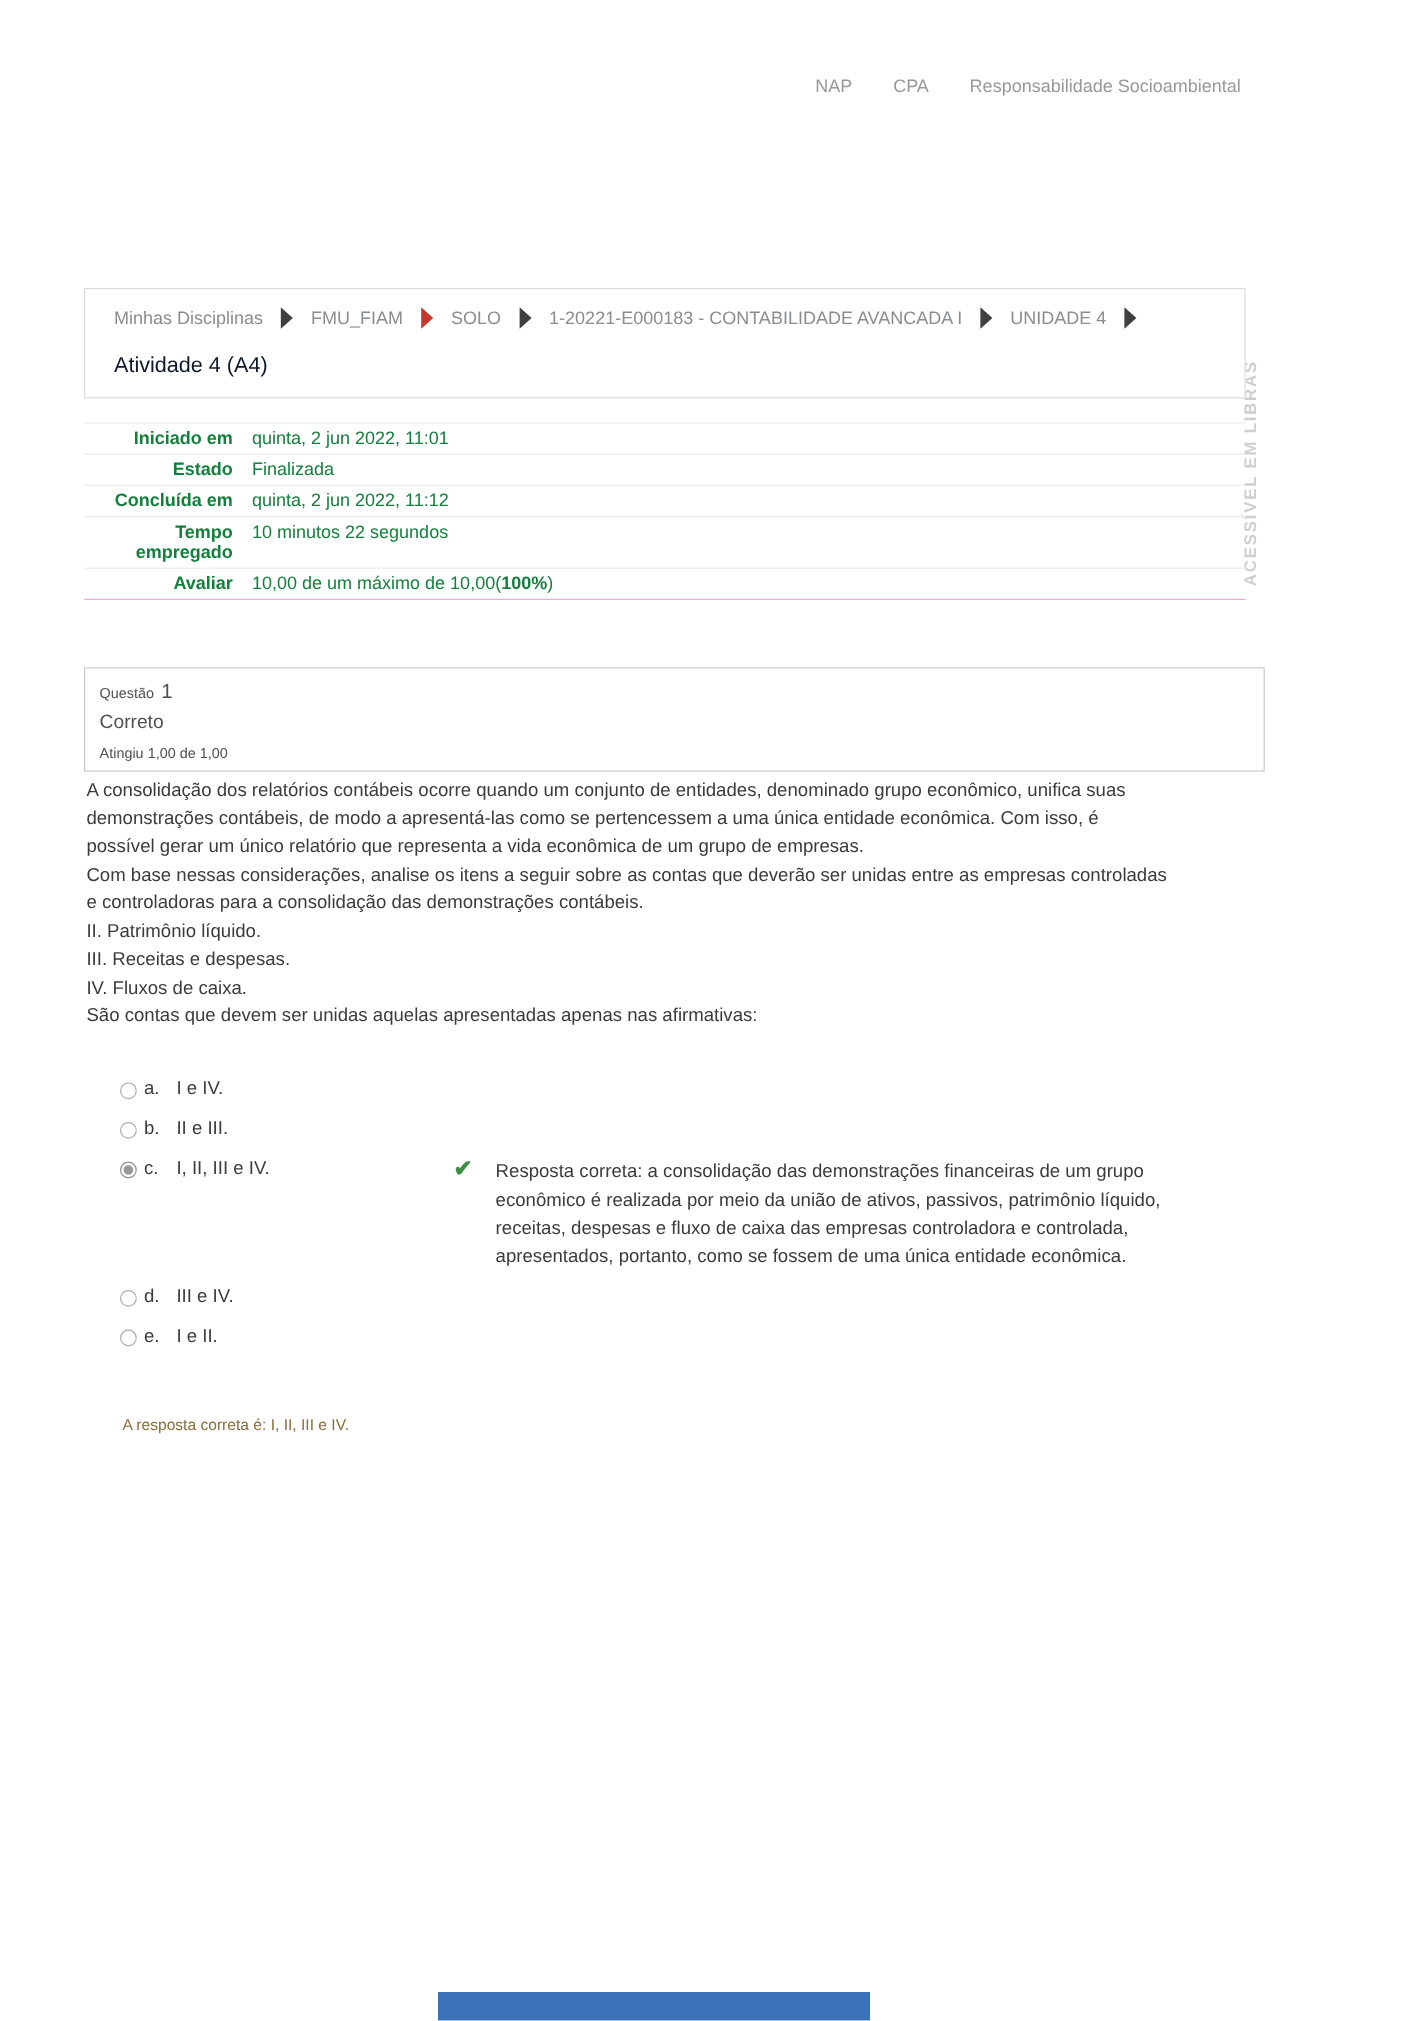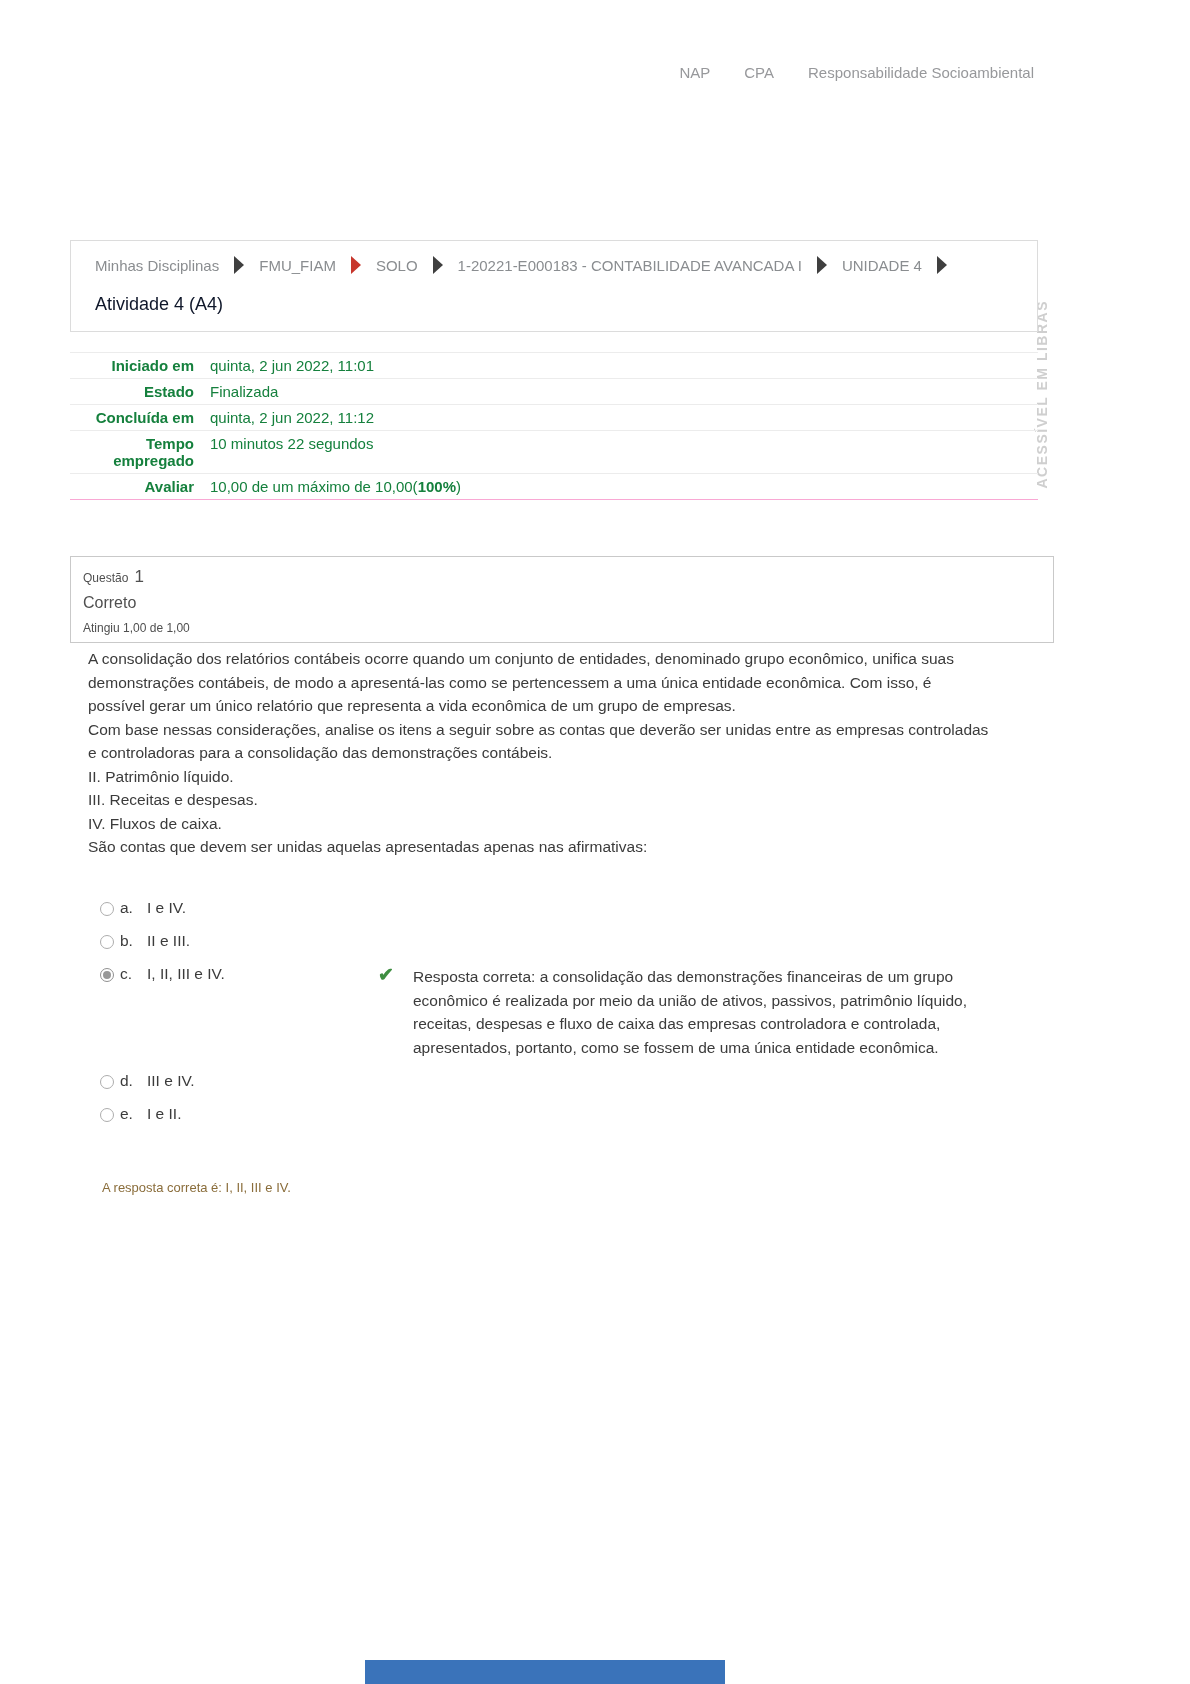--- a/index.html
+++ b/index.html
@@ -33,21 +33,21 @@
 
   
   .question-info { position:absolute; left:70px; top:520px; width:984px; height:87px; border:1px solid #c9c9c9; padding:10px 12px; color:#4f4f4f; background:#fff;margin-top:36px; }
   .qi-row1 { display:flex; align-items:baseline; gap:6px; }
   .qi-label { font-size:12px; }
   .qi-number { font-size:17px; }
   .qi-status { font-size:16px; margin-top:7px; }
   .qi-score { font-size:12px; margin-top:9px; }
 
   
-  .question-text { position:absolute; left:88px; top:647px; width:904px; font-size:15.5px; line-height:23.5px; color:#3b3b3b; }
+  .question-text { position:absolute; left:72px; top:647px; width:904px; font-size:15.5px; line-height:23.5px; color:#3b3b3b; }
 
   
   .options { position:absolute; left:100px; top:899px; width:902px; font-size:15.5px; color:#3b3b3b; }
   .option { display:grid; grid-template-columns:20px 27px 231px 35px 1fr; align-items:start; margin-bottom:13px; min-height:20px; cursor:pointer; }
   .radio { width:14px; height:14px; border:1px solid #adadad; border-radius:50%; margin-top:3px; background:#fff; }
   .radio.selected { border-color:#909090; }
   .radio.selected::after { content:""; display:block; width:8px; height:8px; margin:2px; border-radius:50%; background:#989898; }
   .check-icon { color:#3e8e41; font-size:19px; font-weight:bold; line-height:20px; }
   .feedback { line-height:23.5px; }
 

